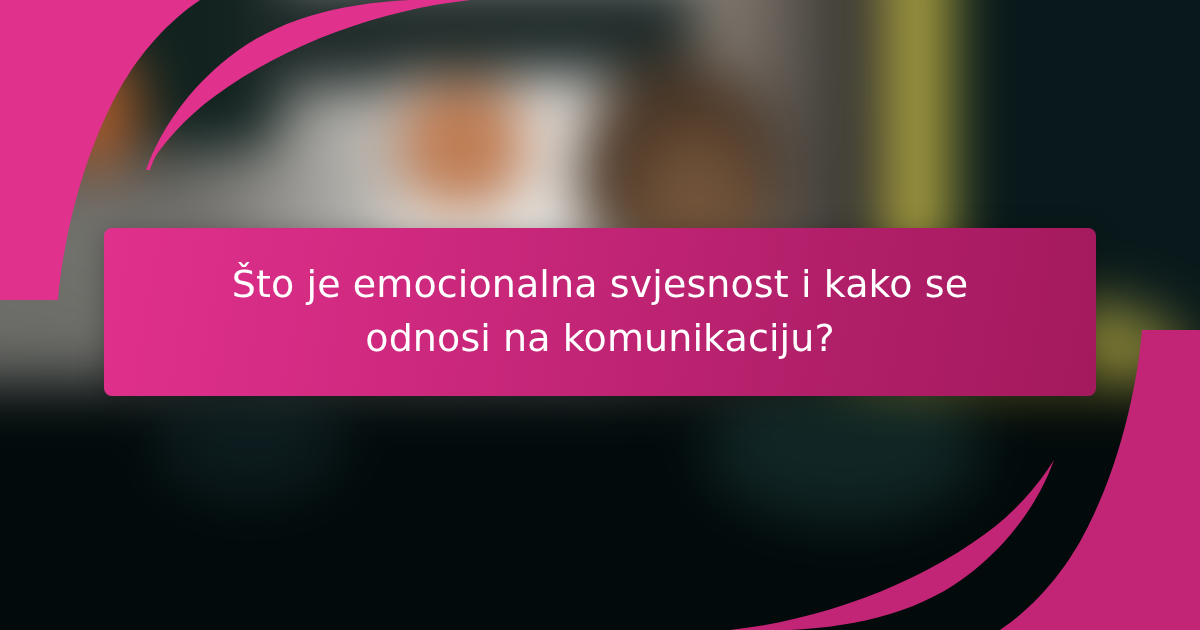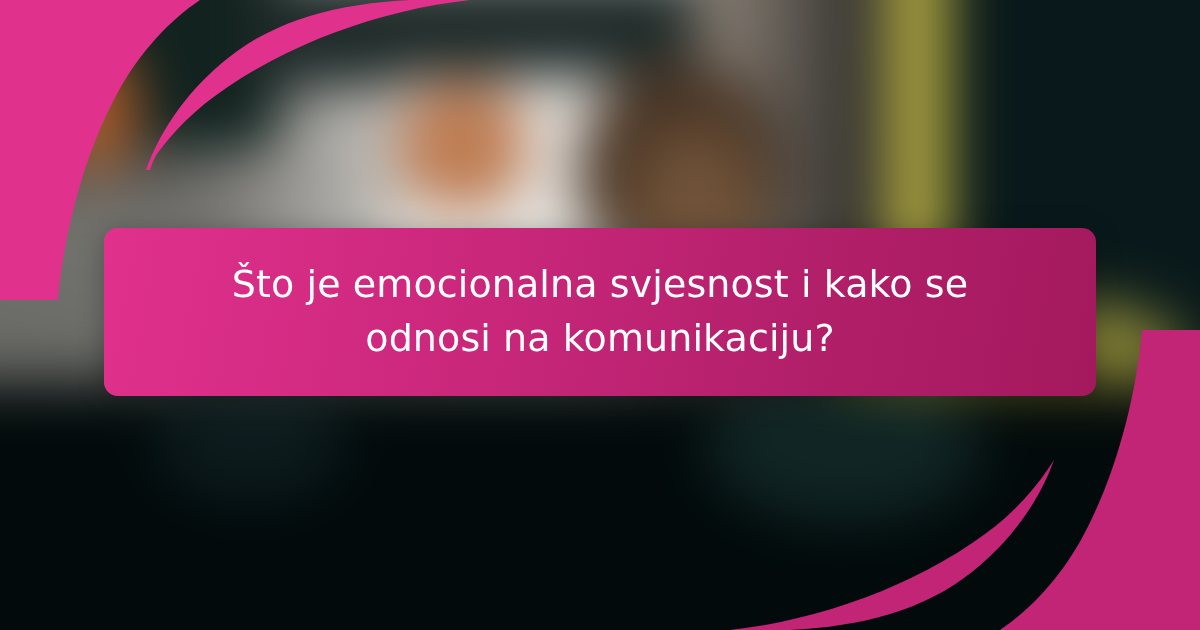--- a/index.html
+++ b/index.html
@@ -117,21 +117,21 @@
   .swoosh-tl { left: 0; top: 0; }
   .swoosh-br { right: 0; bottom: 0; }
 
   
   .quote-card {
     position: absolute;
     left: 104px;
     top: 228px;
     width: 992px;
     height: 168px;
-    border-radius: 14px;
+    border-radius: 8px;
     background: linear-gradient(100deg, #e0318c 0%, #d42b83 22%, #c32576 48%, #b11f69 72%, #a4195e 100%);
     display: flex;
     align-items: center;
     justify-content: center;
     box-shadow: 0 4px 26px rgba(0,0,0,0.30);
   }
   .quote-text {
     color: #ffffff;
     font-size: 38px;
     line-height: 1.42;

